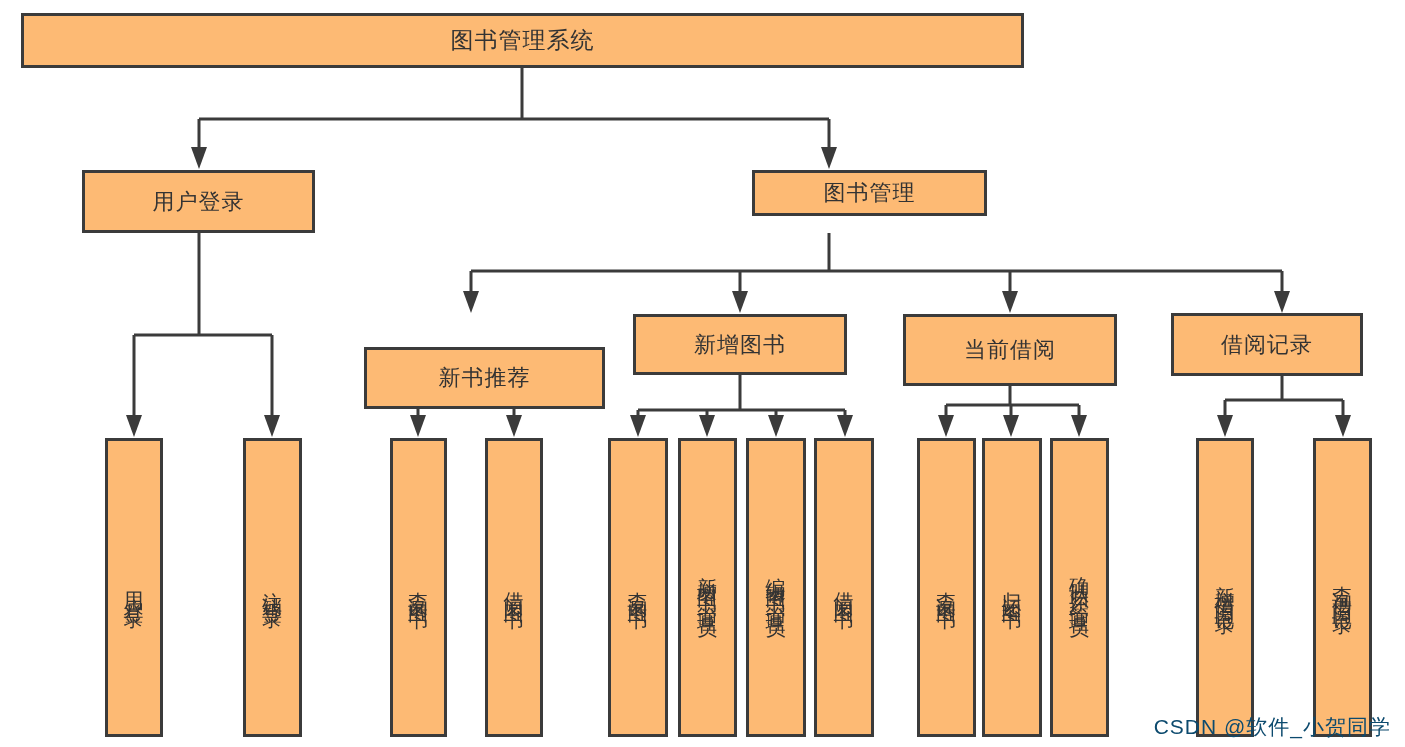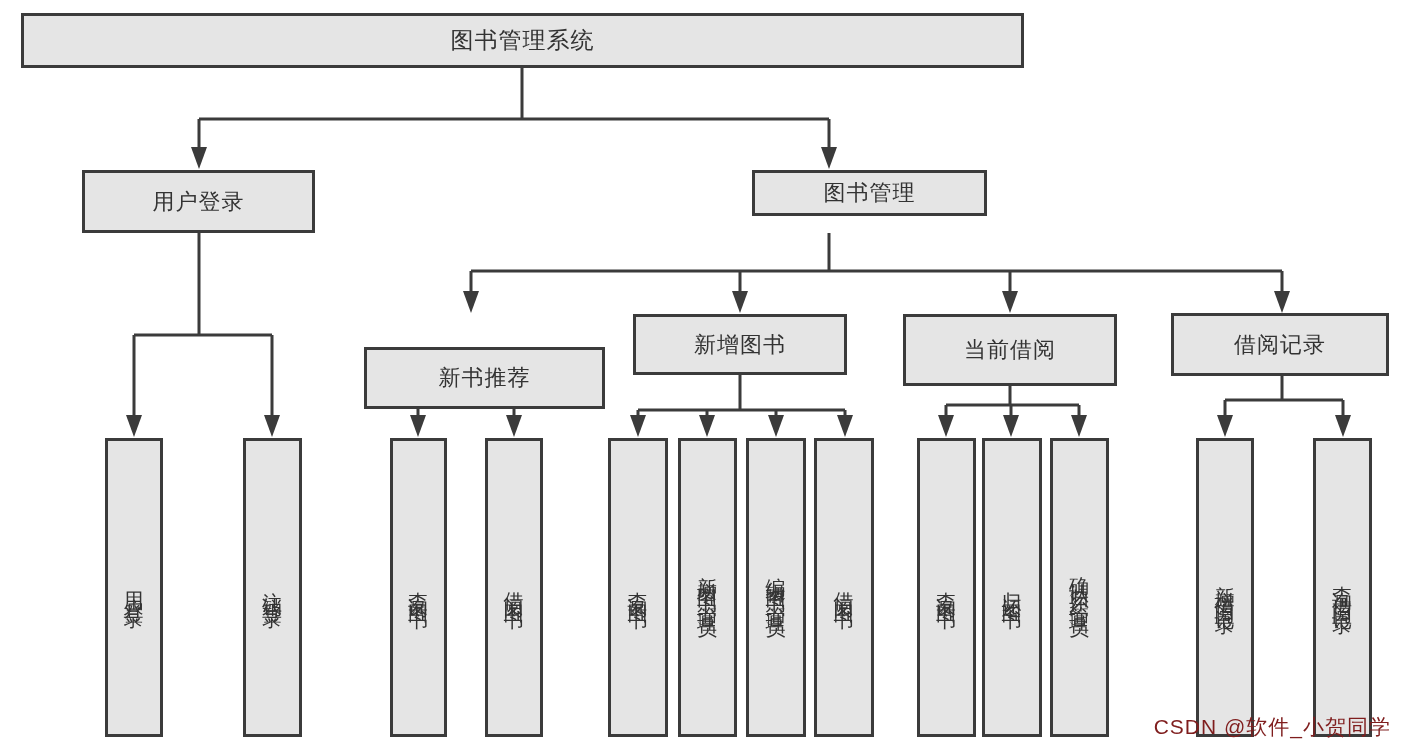--- a/index.html
+++ b/index.html
@@ -8,39 +8,39 @@
     width:1405px;height:747px;
     background:#ffffff;
     font-family:"Liberation Sans","DejaVu Sans",sans-serif;
     overflow:hidden;
   }
   #wires{position:absolute;left:0;top:0;width:1405px;height:747px;}
   .node{
     position:absolute;
     box-sizing:border-box;
     border:3px solid #3b3b3b;
-    background:#e5e5e5;
+    background:#fdba74;
     display:flex;align-items:center;justify-content:center;
     color:#333333;
     text-align:center;
   }
   .h-node{font-size:22px;letter-spacing:1px;}
   .root-node{font-size:23px;}
   .v-node{
     font-size:20px;
     writing-mode:vertical-rl;
     text-orientation:upright;
     letter-spacing:6px;
     line-height:1;
   }
   .watermark{
     position:absolute;
     right:14px;bottom:6px;
     font-size:21px;
-    color:#7f1d1d;
+    color:#0c4a6e;
     letter-spacing:1px;
     white-space:nowrap;
   }
 </style>
 </head>
 <body>
 
 <div id="stage">
 
   <svg id="wires" viewBox="0 0 1405 747" xmlns="http://www.w3.org/2000/svg">
@@ -91,21 +91,21 @@
   </svg>
 
   <div class="node h-node root-node" style="left:21px;top:13px;width:1003px;height:55px;">图书管理系统</div>
 
   <div class="node h-node" style="left:82px;top:170px;width:233px;height:63px;">用户登录</div>
   <div class="node h-node" style="left:752px;top:170px;width:235px;height:46px;">图书管理</div>
 
   <div class="node h-node" style="left:364px;top:314px;width:241px;height:62px;margin-top:33px;">新书推荐</div>
   <div class="node h-node" style="left:633px;top:314px;width:214px;height:61px;">新增图书</div>
   <div class="node h-node" style="left:903px;top:314px;width:214px;height:72px;">当前借阅</div>
-  <div class="node h-node" style="left:1171px;top:313px;width:218px;height:63px;">借阅记录</div>
+  <div class="node h-node" style="left:1171px;top:313px;width:192px;height:63px;">借阅记录</div>
 
   <div class="node v-node" style="left:105px;top:438px;width:58px;height:299px;">用户登录</div>
   <div class="node v-node" style="left:243px;top:438px;width:59px;height:299px;">注销登录</div>
 
   <div class="node v-node" style="left:390px;top:438px;width:57px;height:299px;">查询图书</div>
   <div class="node v-node" style="left:485px;top:438px;width:58px;height:299px;">借阅图书</div>
 
   <div class="node v-node" style="left:608px;top:438px;width:60px;height:299px;">查询图书</div>
   <div class="node v-node" style="left:678px;top:438px;width:59px;height:299px;">新增图书（管理员）</div>
   <div class="node v-node" style="left:746px;top:438px;width:60px;height:299px;">编辑图书（管理员）</div>

